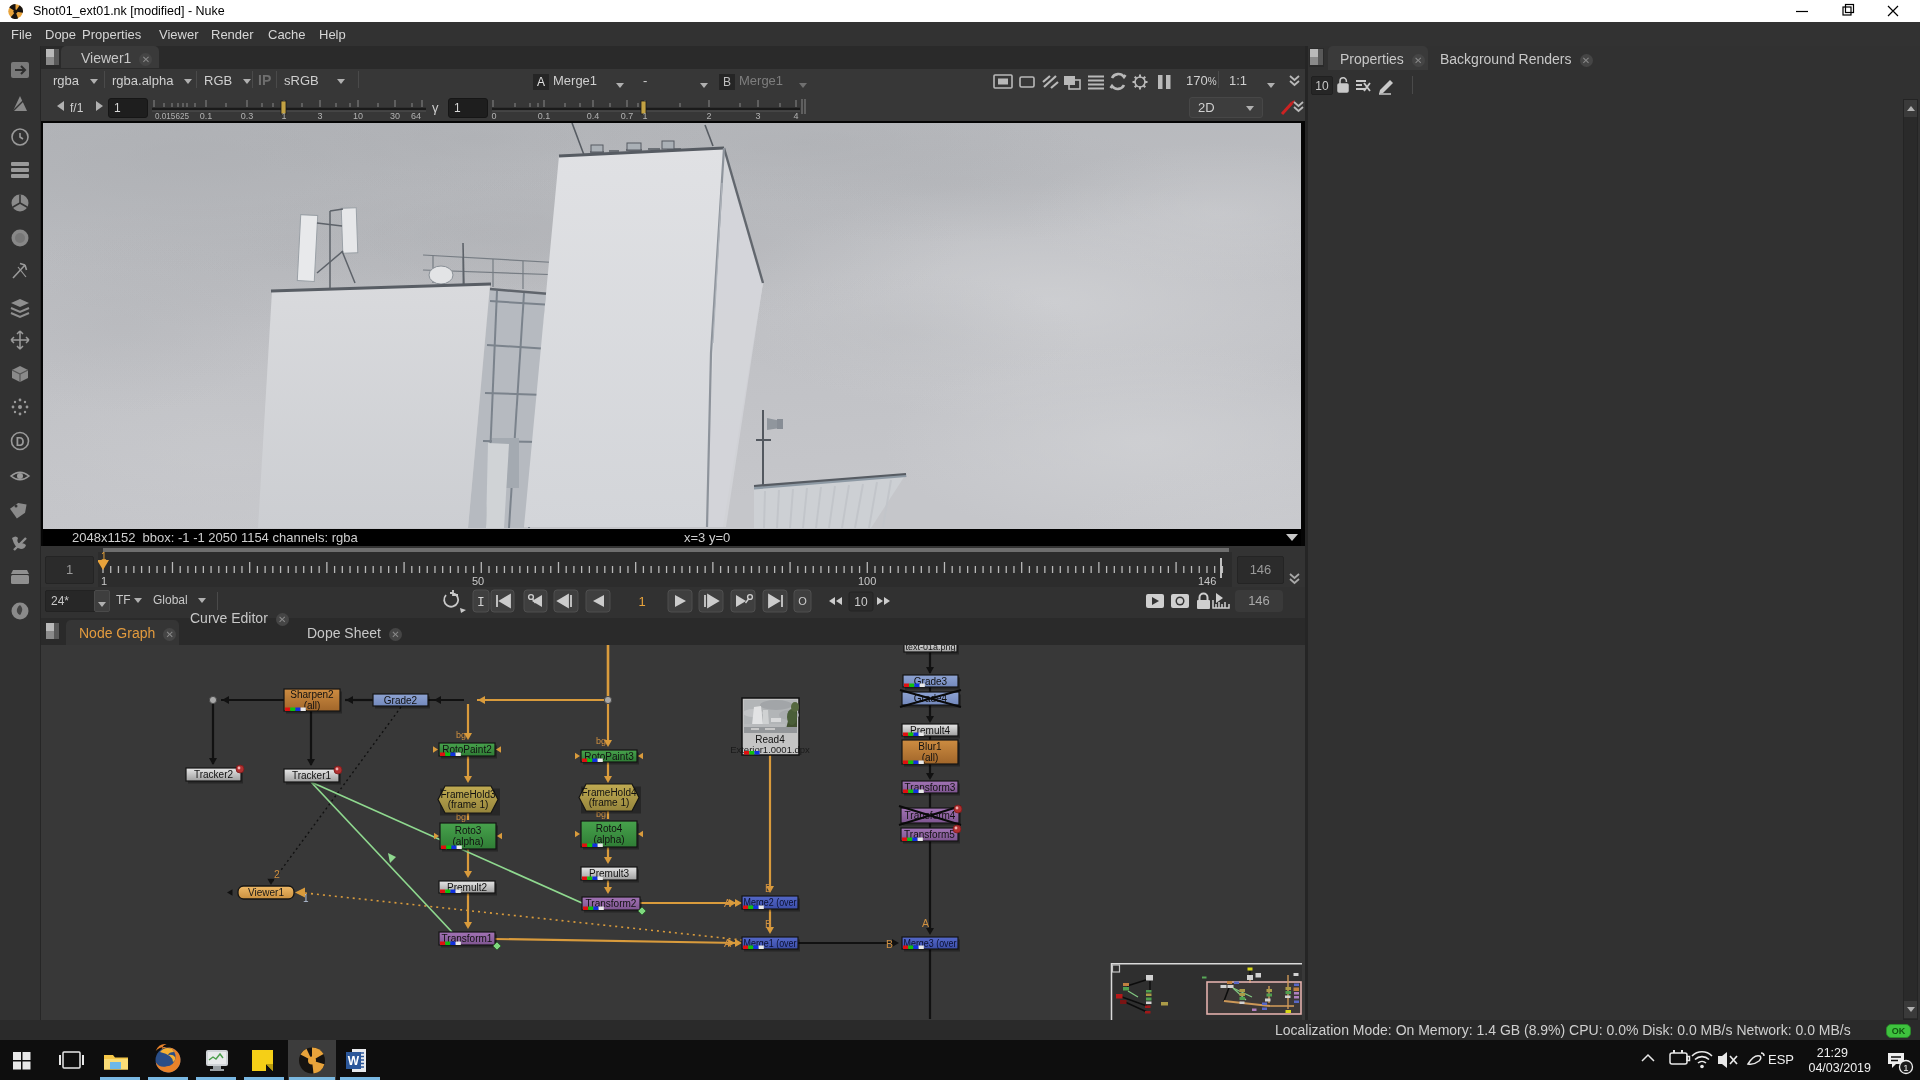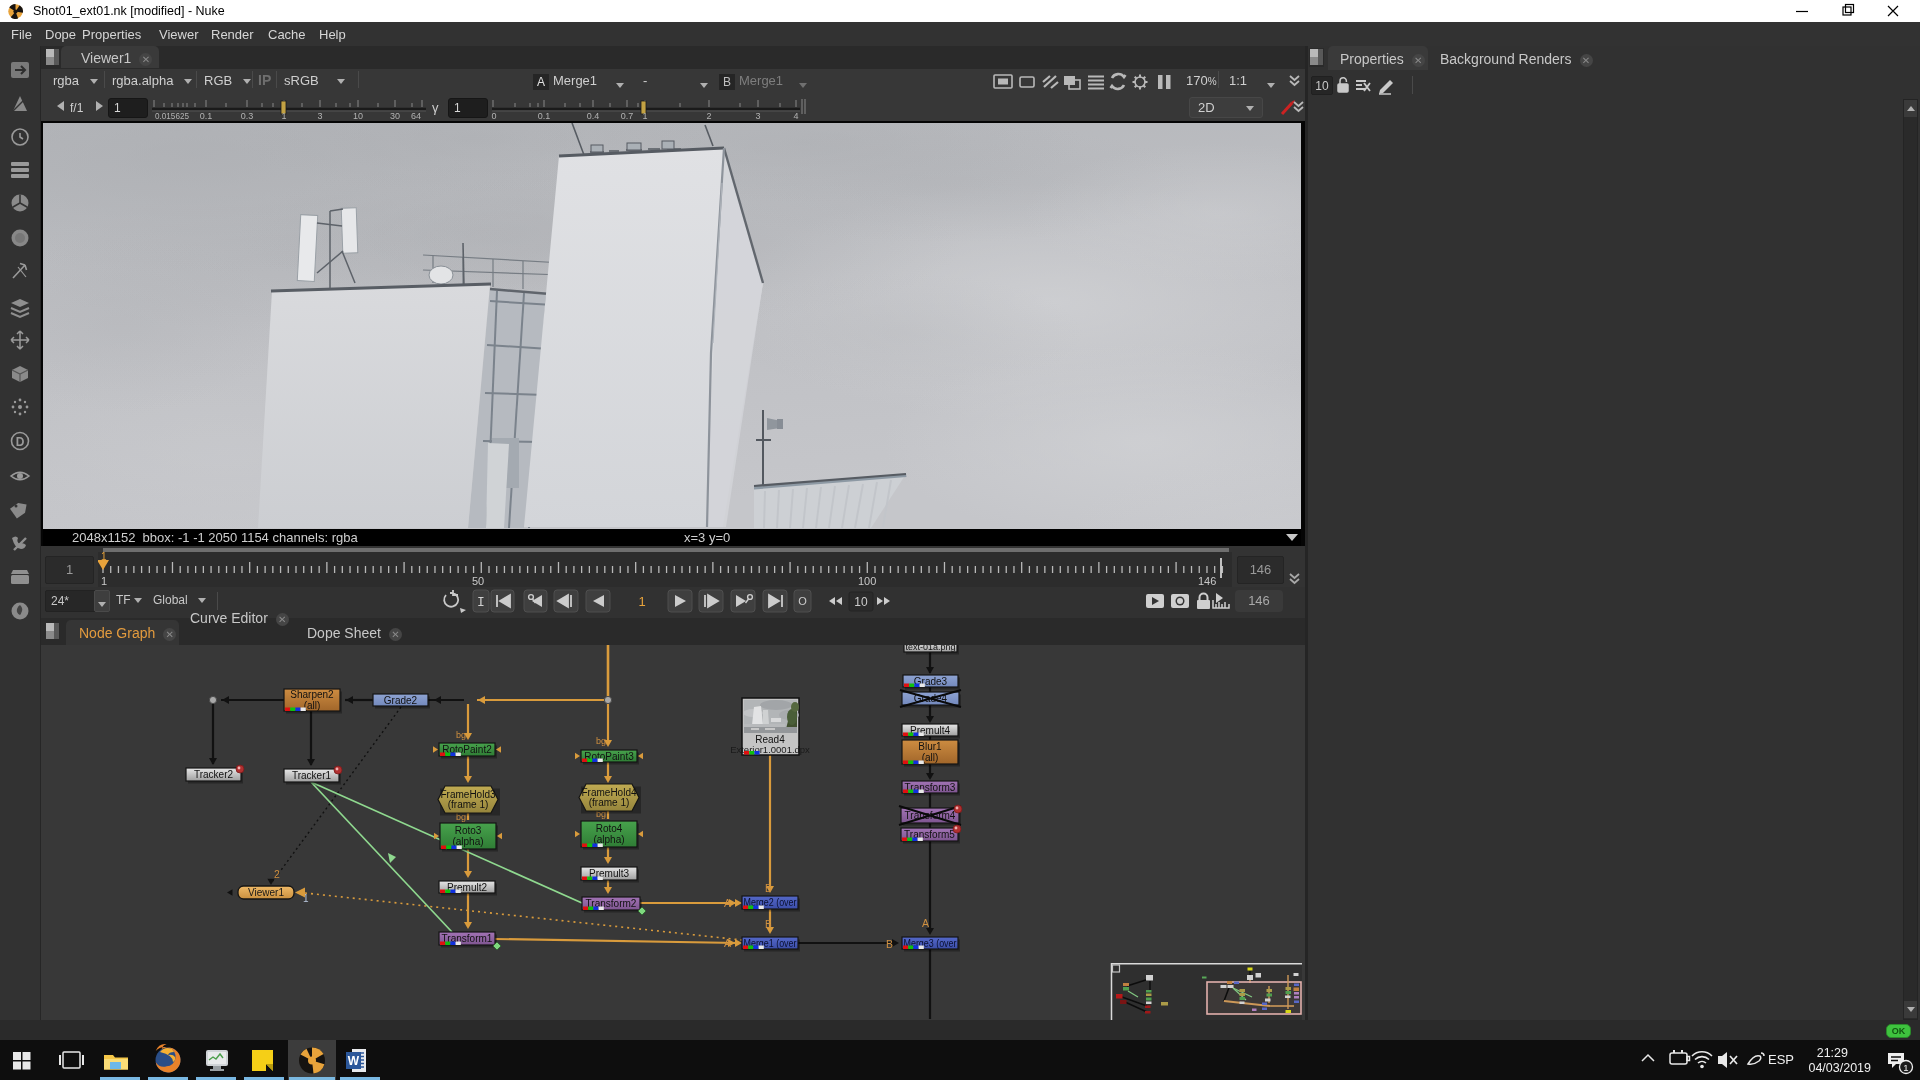--- a/index.html
+++ b/index.html
@@ -1106,20 +1106,21 @@
   </svg>
   <div class="vsep" style="left:1412px;top:76px;height:18px"></div>
 
   <div class="abs" style="left:1903px;top:99px;width:15px;height:921px;background:#2a2a2a;border:1px solid #242424"></div>
   <div class="abs" style="left:1904px;top:100px;width:13px;height:17px;background:#3a3a3a"></div>
   <div class="abs" style="left:1907px;top:106px;width:0;height:0;border-left:4px solid transparent;border-right:4px solid transparent;border-bottom:5px solid #b0b0b0"></div>
   <div class="abs" style="left:1904px;top:1001px;width:13px;height:17px;background:#3a3a3a"></div>
   <div class="abs" style="left:1907px;top:1007px;width:0;height:0;border-left:4px solid transparent;border-right:4px solid transparent;border-top:5px solid #b0b0b0"></div>
 
   <div class="abs" style="left:0;top:1020px;width:1920px;height:20px;background:#2a2a2a"></div>
+  <div class="abs" style="left:1275px;top:1022px;font-size:14px;color:#cfcfcf">Localization Mode: On Memory: 1.4 GB (8.9%) CPU: 0.0% Disk: 0.0 MB/s Network: 0.0 MB/s</div>
   <div class="abs" style="left:1886px;top:1024px;width:25px;height:14px;background:#3ec23e;border:1px solid #2a8a2a;border-radius:5px;color:#115511;font-size:9px;font-weight:bold;text-align:center;line-height:12px">OK</div>
 
   <div class="abs" style="left:0;top:1040px;width:1920px;height:40px;background:#0e0e0e"></div>
   <div class="abs" style="left:288px;top:1040px;width:48px;height:40px;background:#3c3c3c"></div>
   <svg class="abs" style="left:0;top:1040px" width="400" height="40" viewBox="0 0 400 40">
 
     <g fill="#e8e8e8">
         <rect x="13" y="12" width="8" height="8"></rect>
         <rect x="22.5" y="12" width="8" height="8"></rect>
         <rect x="13" y="21.5" width="8" height="8"></rect>

